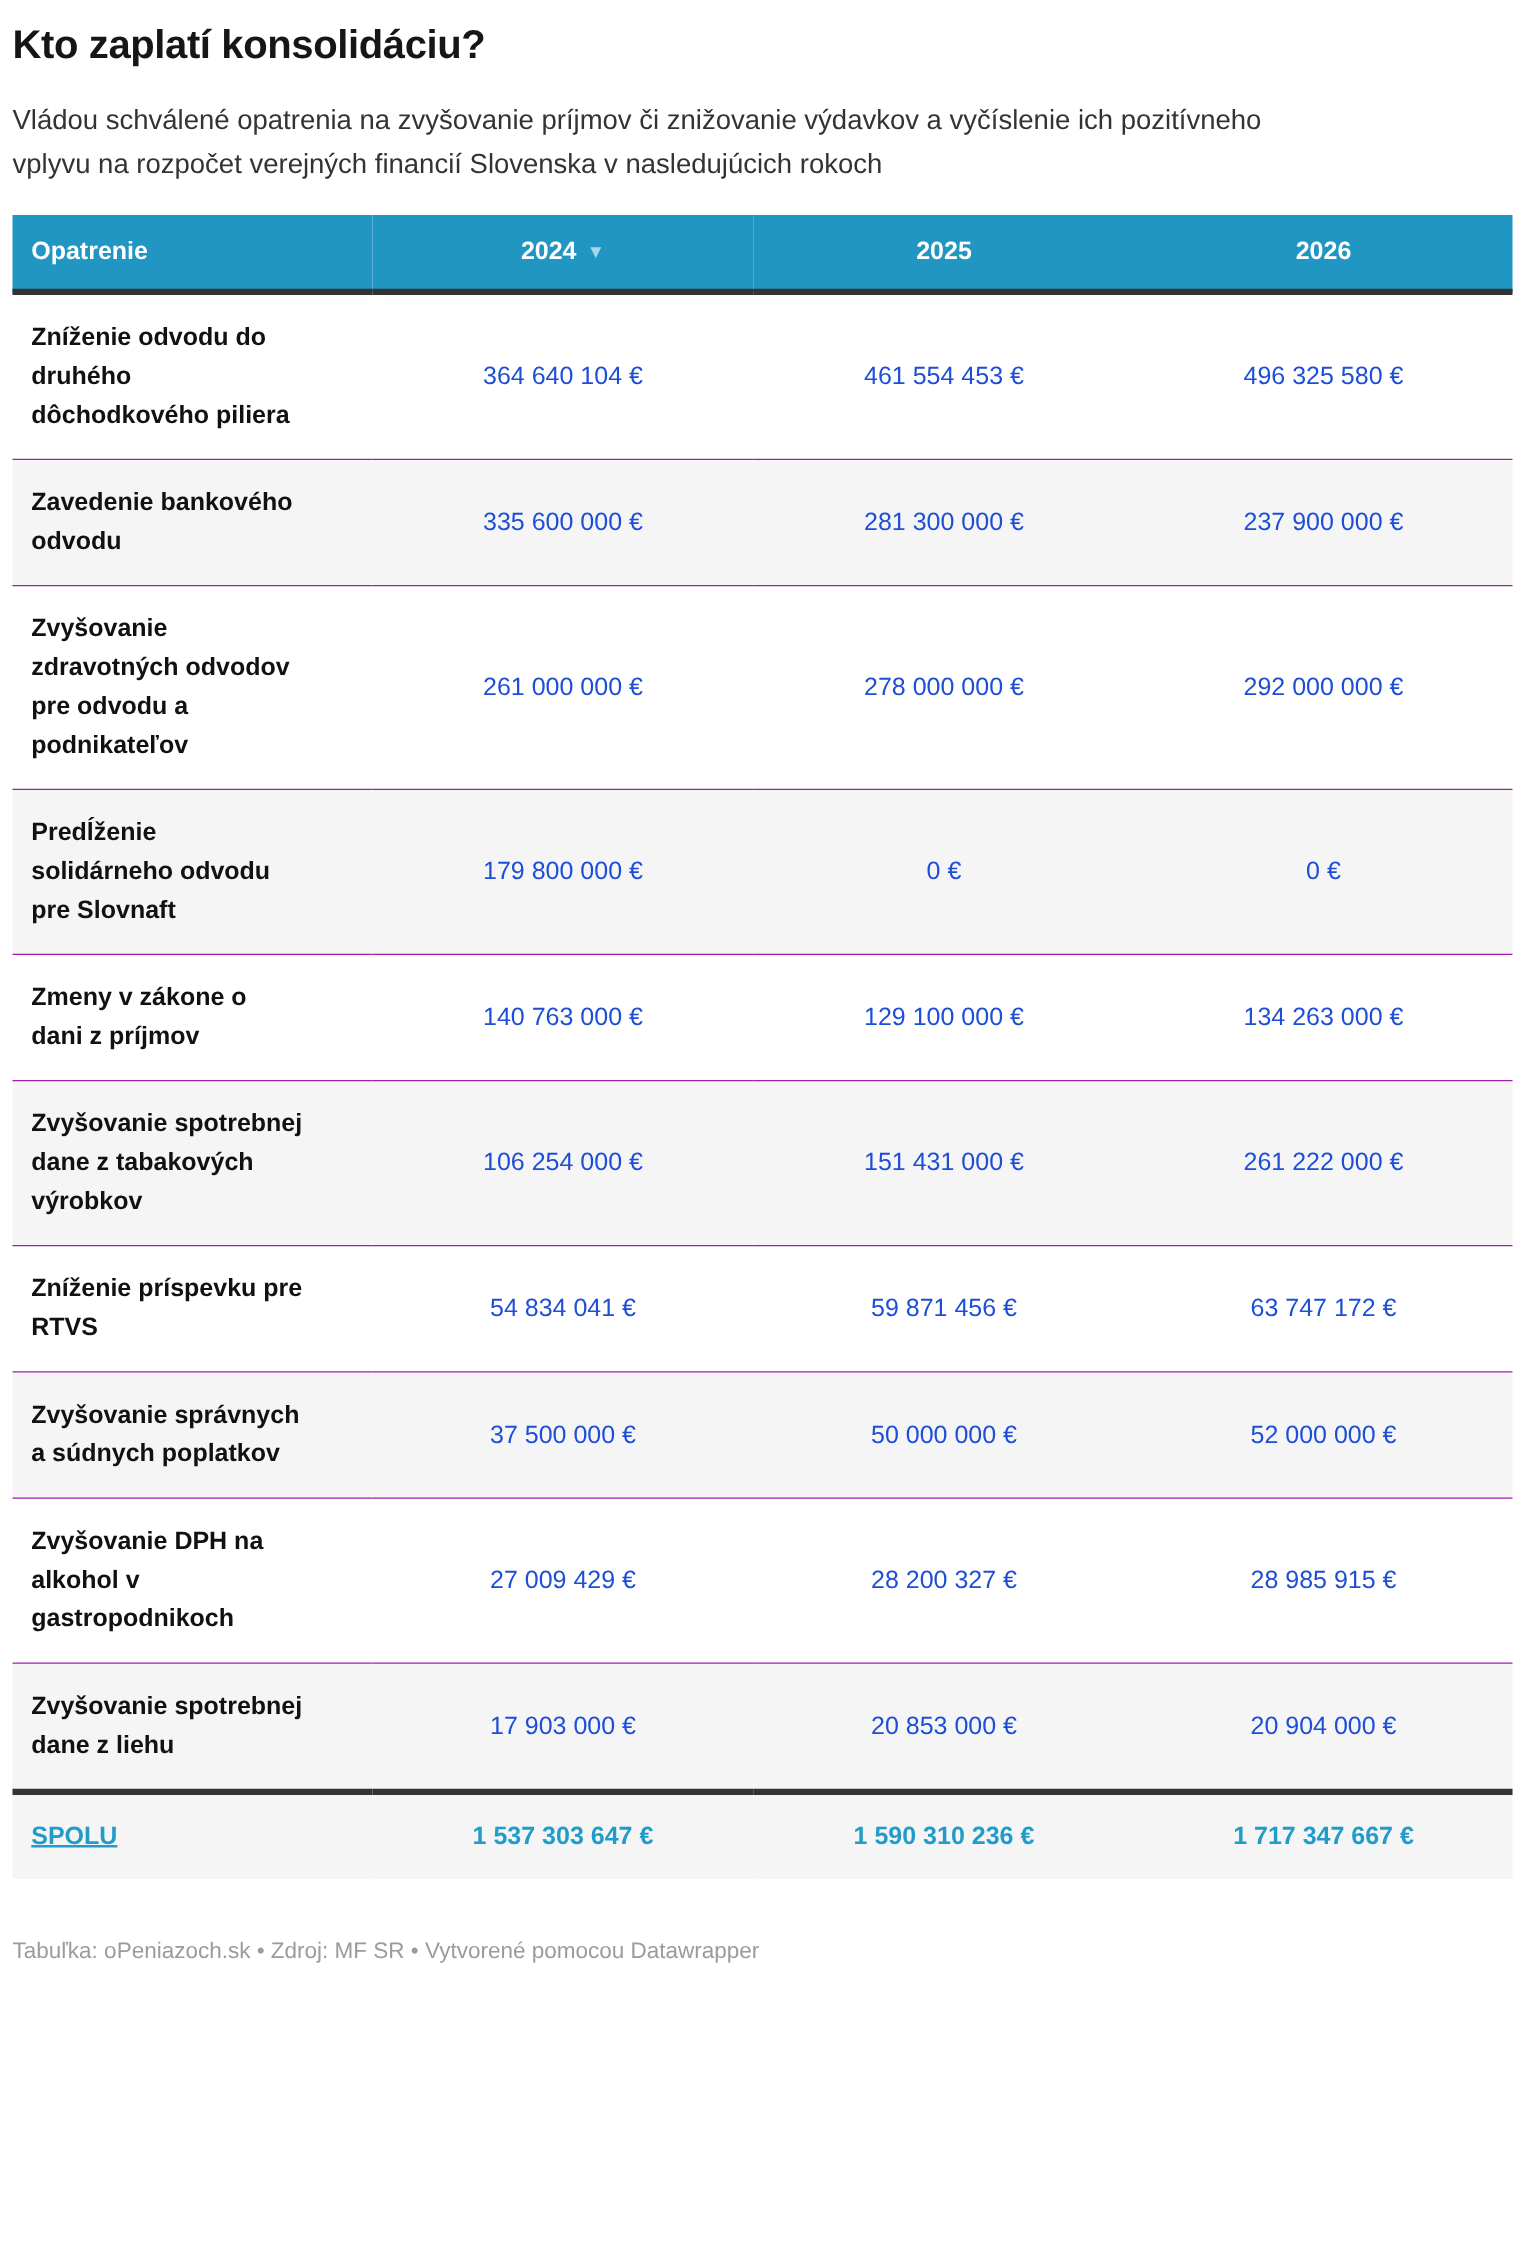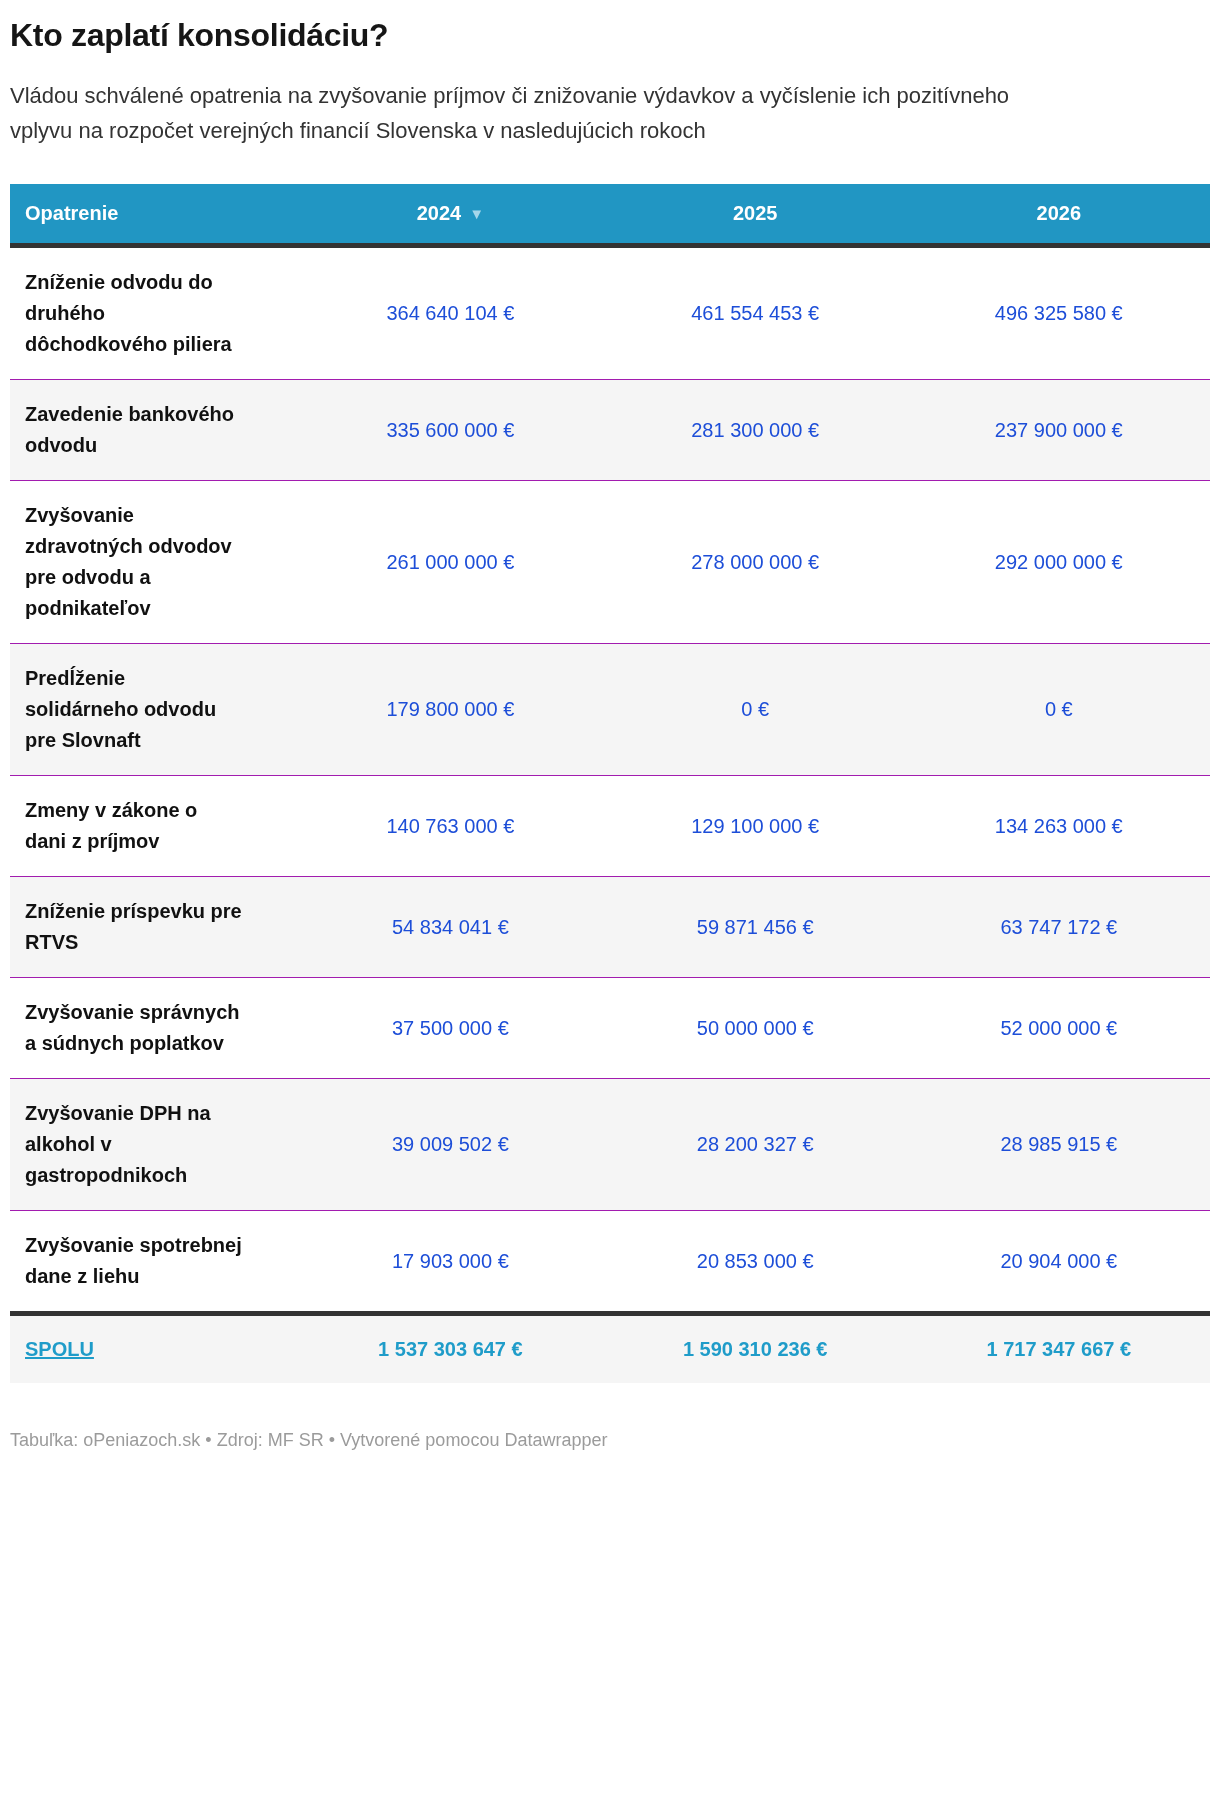--- a/index.html
+++ b/index.html
@@ -23,21 +23,21 @@
   }
   .subtitle {
     font-size: 22px;
     line-height: 35px;
     color: #333333;
     margin: 24px 0 0 0;
     max-width: 1000px;
   }
   table.dw-table {
     width: 100%;
-    margin-top: 36px;
+    margin-top: 24px;
     border-collapse: collapse;
     table-layout: fixed;
   }
   thead th {
     background: #2196c3;
     color: #ffffff;
     font-size: 20px;
     font-weight: 700;
     padding: 18px 15px;
     border-bottom: 5px solid #333333;
@@ -139,34 +139,40 @@
         <td>0 €</td>
         <td>0 €</td>
       </tr>
       <tr>
         <th scope="row" class="rname">Zmeny v zákone o dani z príjmov</th>
         <td>140 763 000 €</td>
         <td>129 100 000 €</td>
         <td>134 263 000 €</td>
       </tr>
       <tr>
+        <th scope="row" class="rname">Zvyšovanie spotrebnej dane z tabakových výrobkov</th>
+        <td>106 254 000 €</td>
+        <td>151 431 000 €</td>
+        <td>261 222 000 €</td>
+      </tr>
+      <tr>
         <th scope="row" class="rname">Zníženie príspevku pre RTVS</th>
         <td>54 834 041 €</td>
         <td>59 871 456 €</td>
         <td>63 747 172 €</td>
       </tr>
       <tr>
         <th scope="row" class="rname">Zvyšovanie správnych a súdnych poplatkov</th>
         <td>37 500 000 €</td>
         <td>50 000 000 €</td>
         <td>52 000 000 €</td>
       </tr>
       <tr>
         <th scope="row" class="rname">Zvyšovanie DPH na alkohol v gastropodnikoch</th>
-        <td>39 009 502 €</td>
+        <td>27 009 429 €</td>
         <td>28 200 327 €</td>
         <td>28 985 915 €</td>
       </tr>
       <tr>
         <th scope="row" class="rname">Zvyšovanie spotrebnej dane z liehu</th>
         <td>17 903 000 €</td>
         <td>20 853 000 €</td>
         <td>20 904 000 €</td>
       </tr>
     </tbody>

